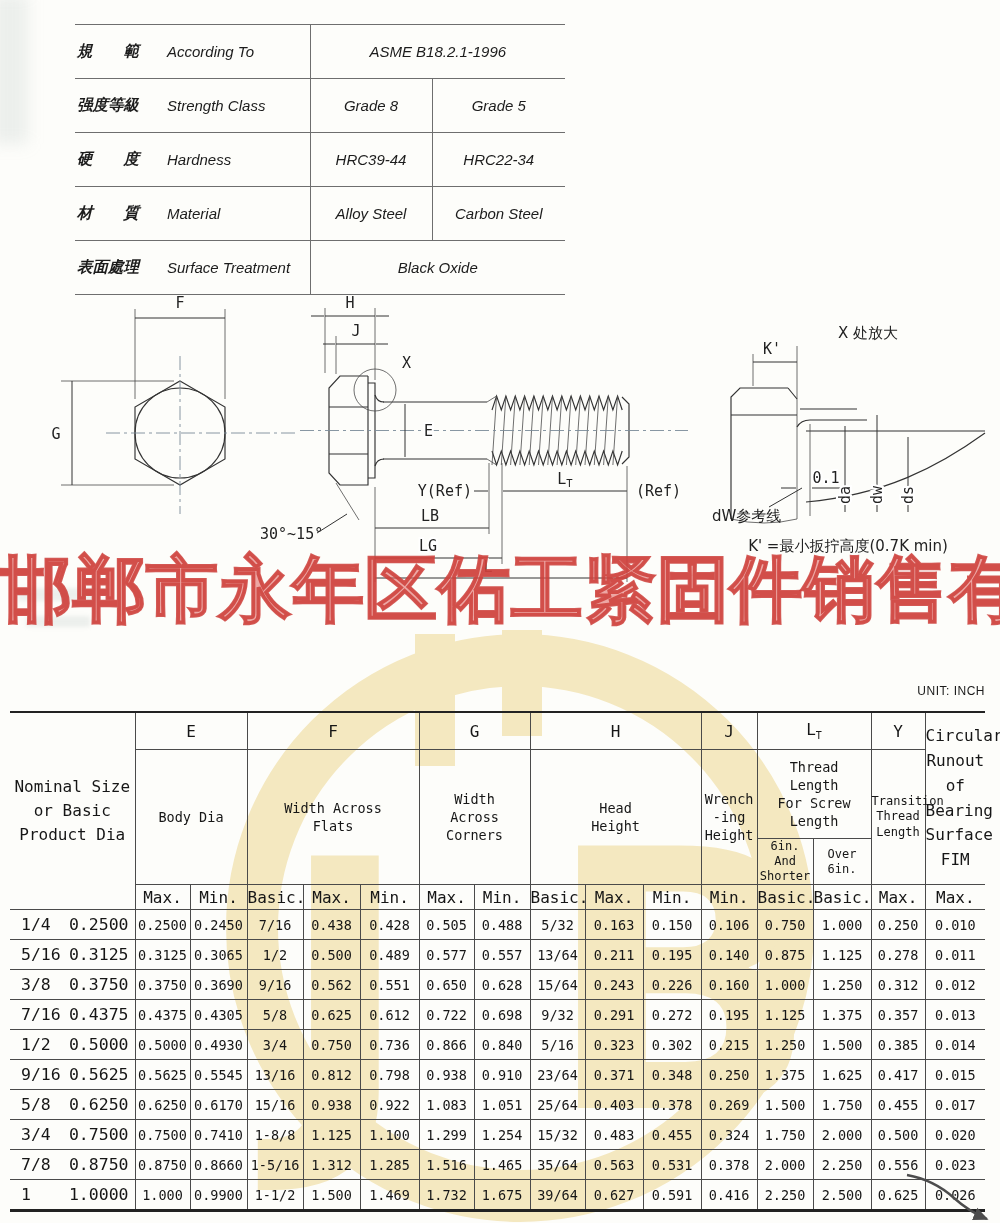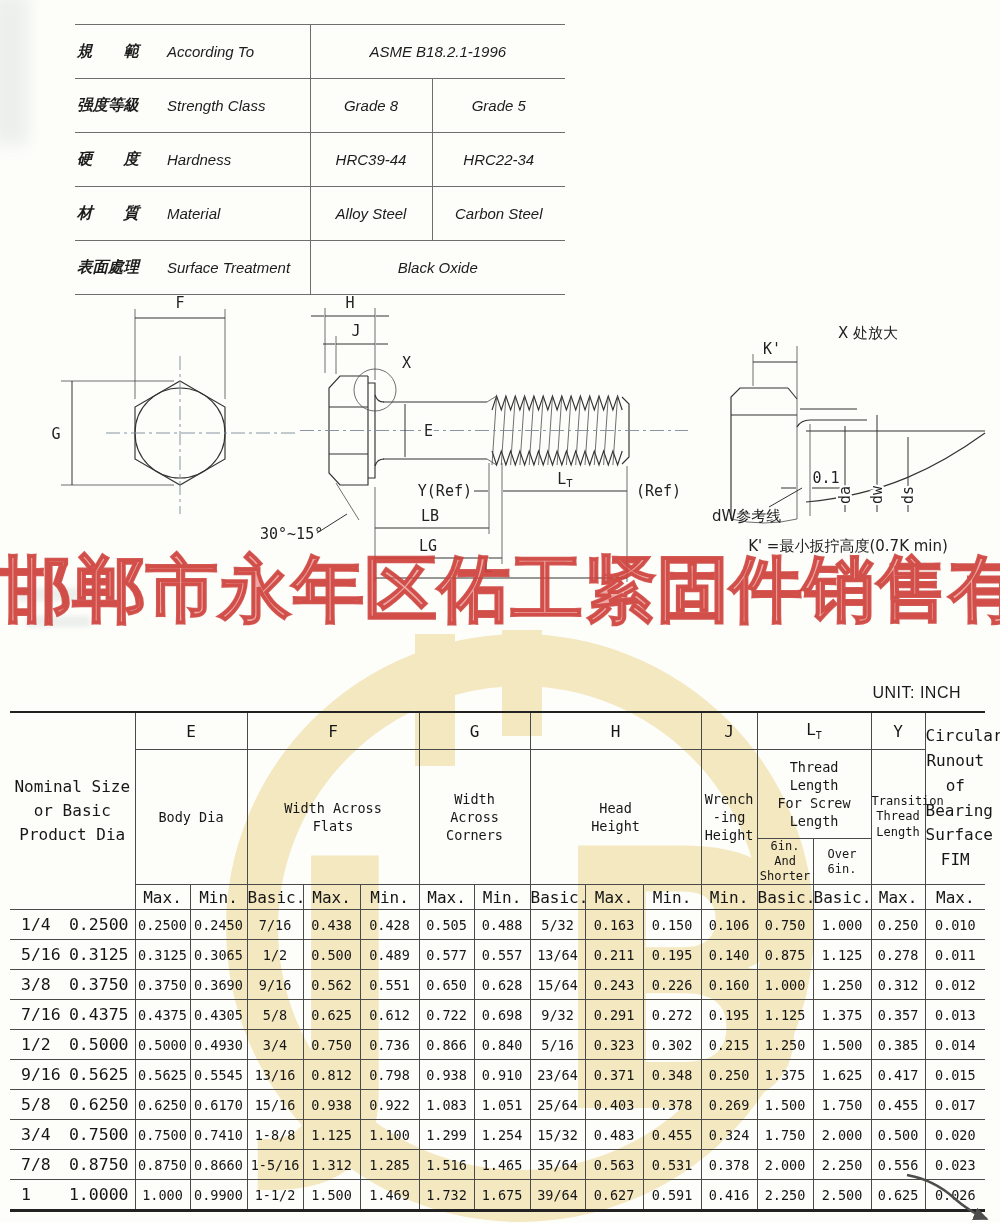--- a/index.html
+++ b/index.html
@@ -34,22 +34,22 @@
   svg.drawing text.cjk{font-family:"DejaVu Sans", sans-serif;}
   svg.drawing text.halo{paint-order:stroke;stroke:#ffffff;stroke-width:4px;}
 
   
   .company-wm{position:absolute;left:0;top:542px;width:1000px;z-index:3;text-align:center;
               font-family:Liberation Mono, monospace;font-size:72px;font-weight:700;
               letter-spacing:1px;white-space:nowrap;color:rgba(224,96,92,0.55);
               -webkit-text-stroke:1.8px rgba(205,62,58,0.85);}
 
   
-  .unit{position:absolute;left:676px;top:684px;width:285px;text-align:right;z-index:2;
-        font-size:16px;letter-spacing:.5px;color:#1a1a1a;}
+  .unit{position:absolute;left:700px;top:684px;width:285px;text-align:right;z-index:2;
+        font-size:12px;letter-spacing:.5px;color:#1a1a1a;}
 
   
   table.dims{position:absolute;left:10px;top:711px;width:975px;border-collapse:collapse;
              table-layout:fixed;z-index:2;font-family:"DejaVu Sans Mono", monospace;
              border-top:2.6px solid #222;border-bottom:3px solid #222;
              border-left:hidden;border-right:hidden;}
   table.dims td{border:1px solid #4a4a4a;text-align:center;vertical-align:middle;
                 padding:0;color:#161616;}
   tr.r-letter td{height:36px;font-size:16px;}
   tr.r-letter sub{font-size:10px;}

